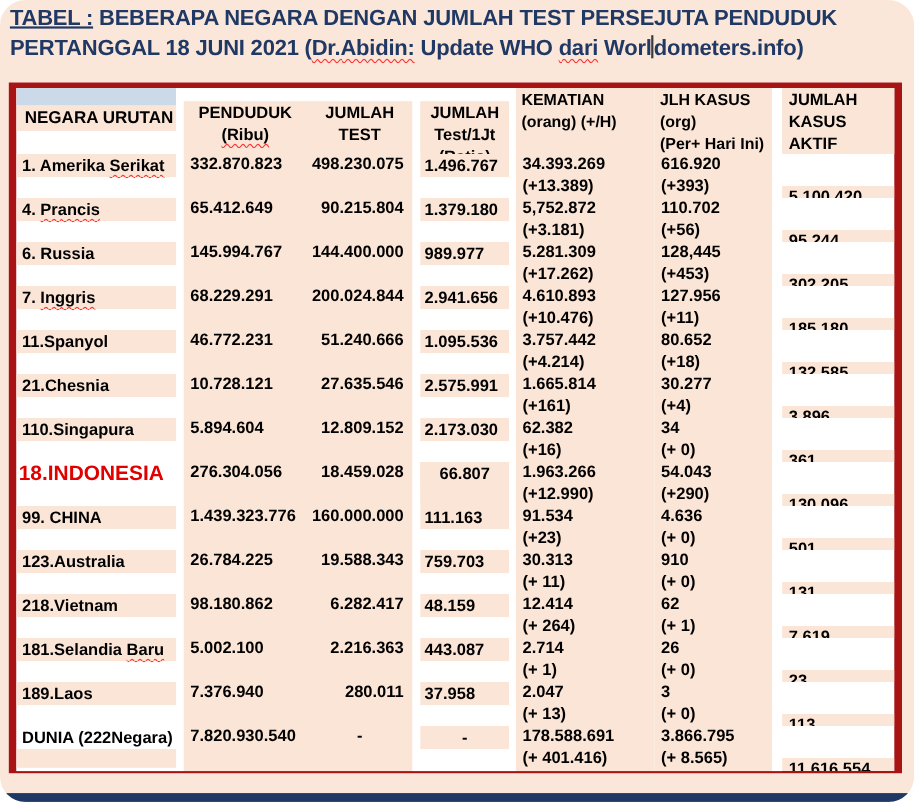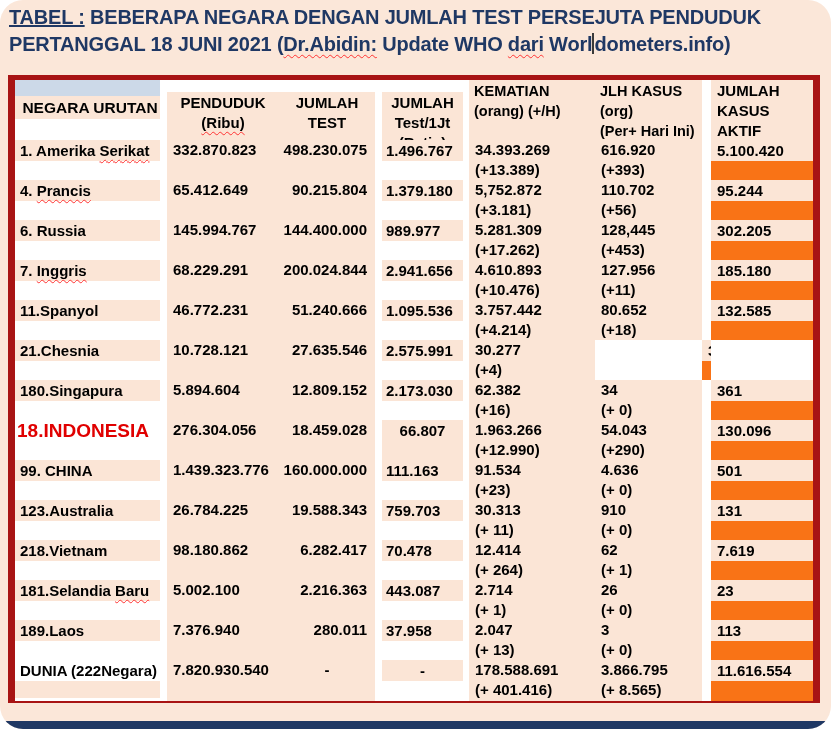--- a/index.html
+++ b/index.html
@@ -44,21 +44,21 @@
   .row .cell{line-height:20px;padding-top:0;}
   .band{display:block;height:21px;line-height:21px;background:#fbe5d6;}
   .c-name{background:#fff;}
   .c-name .band{padding-left:5px;white-space:nowrap;}
   .c-pend{padding-left:6px;}
   .c-test{text-align:right;padding-right:8px;}
   .c-ratio{background:#fff;}
   .c-ratio .band{padding-left:4px;}
   .c-kasus{padding-left:6px;}
   .c-kem{padding-left:6px;}
-  .c-aktif{background:#f97316;}
+  .c-aktif{background:#f97316;margin-top:29px;}
   .c-aktif .band{padding-left:6px;}
   
   .row.indonesia .c-name .band{background:transparent;color:#e00000;font-size:19px;padding-left:2px;}
   .row.indonesia .c-ratio{background:#fbe5d6;}
   .row.indonesia .c-ratio .band{text-align:center;padding-left:0;}
   
   .row.dunia{height:41px;}
   .row.dunia .c-name .band{background:transparent;white-space:nowrap;}
   .row.dunia .c-name::after{content:"";display:block;height:17px;background:#fbe5d6;}
   .row.dunia .c-test{text-align:center;padding-right:0;}
@@ -251,33 +251,37 @@
       <span class="band"><span>21.Chesnia</span><span class="wavy"></span></span>
     </div>
     <div class="cell gap"></div>
     <div class="cell fill c-pend">10.728.121</div>
     <div class="cell fill c-test">27.635.546</div>
     <div class="cell gap"></div>
     <div class="cell c-ratio">
       <span class="band">2.575.991</span>
     </div>
     <div class="cell gap"></div>
+    <div class="cell fill c-kasus">
+      <div>1.665.814</div>
+      <div>(+161)</div>
+    </div>
     <div class="cell fill c-kem">
       <div>30.277</div>
       <div>(+4)</div>
     </div>
     <div class="cell gap"></div>
     <div class="cell c-aktif">
       <span class="band">3.896</span>
     </div>
   </div>
 
   <div class="grid row">
     <div class="cell c-name">
-      <span class="band"><span>180.Singapura</span><span class="wavy"></span></span>
+      <span class="band"><span>110.Singapura</span><span class="wavy"></span></span>
     </div>
     <div class="cell gap"></div>
     <div class="cell fill c-pend">5.894.604</div>
     <div class="cell fill c-test">12.809.152</div>
     <div class="cell gap"></div>
     <div class="cell c-ratio">
       <span class="band">2.173.030</span>
     </div>
     <div class="cell gap"></div>
     <div class="cell fill c-kasus">
@@ -374,21 +378,21 @@
 
   <div class="grid row">
     <div class="cell c-name">
       <span class="band"><span>218.Vietnam</span><span class="wavy"></span></span>
     </div>
     <div class="cell gap"></div>
     <div class="cell fill c-pend">98.180.862</div>
     <div class="cell fill c-test">6.282.417</div>
     <div class="cell gap"></div>
     <div class="cell c-ratio">
-      <span class="band">70.478</span>
+      <span class="band">48.159</span>
     </div>
     <div class="cell gap"></div>
     <div class="cell fill c-kasus">
       <div>12.414</div>
       <div>(+ 264)</div>
     </div>
     <div class="cell fill c-kem">
       <div>62</div>
       <div>(+ 1)</div>
     </div>

